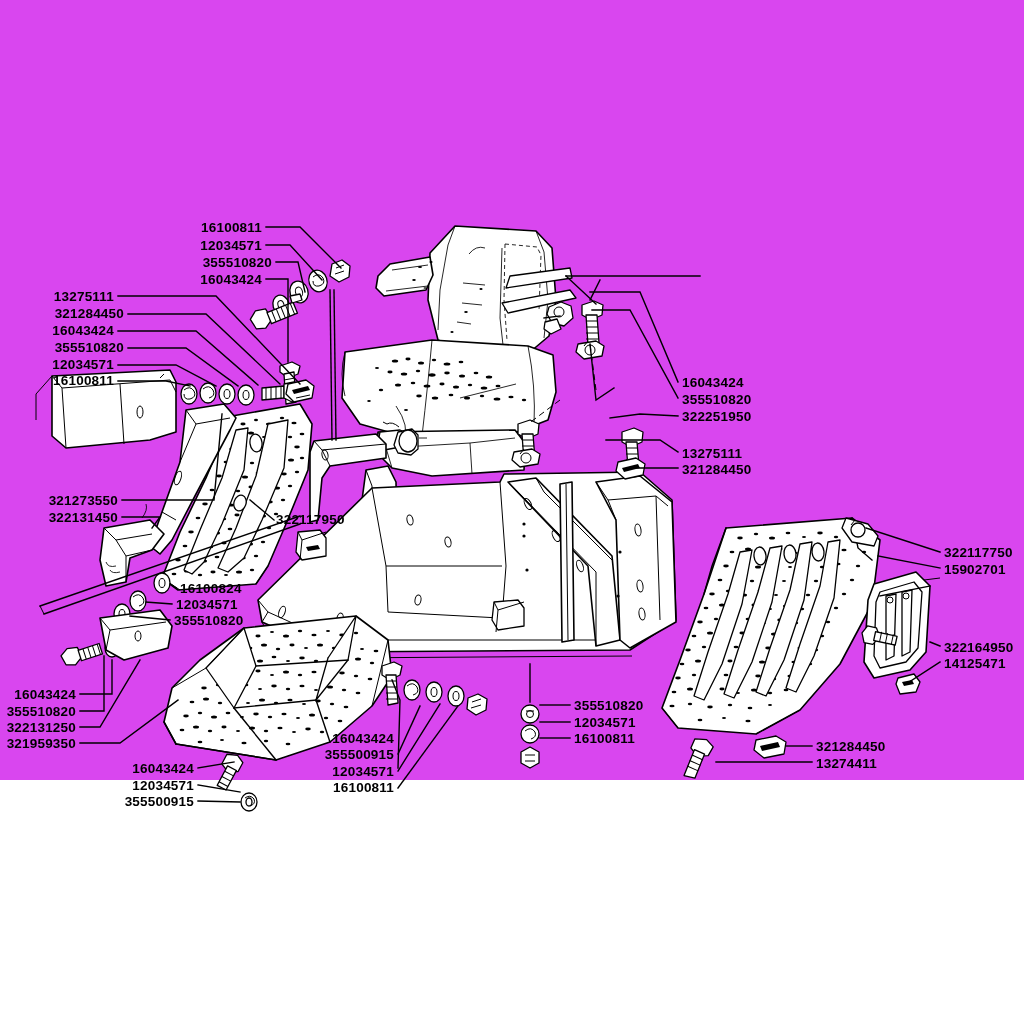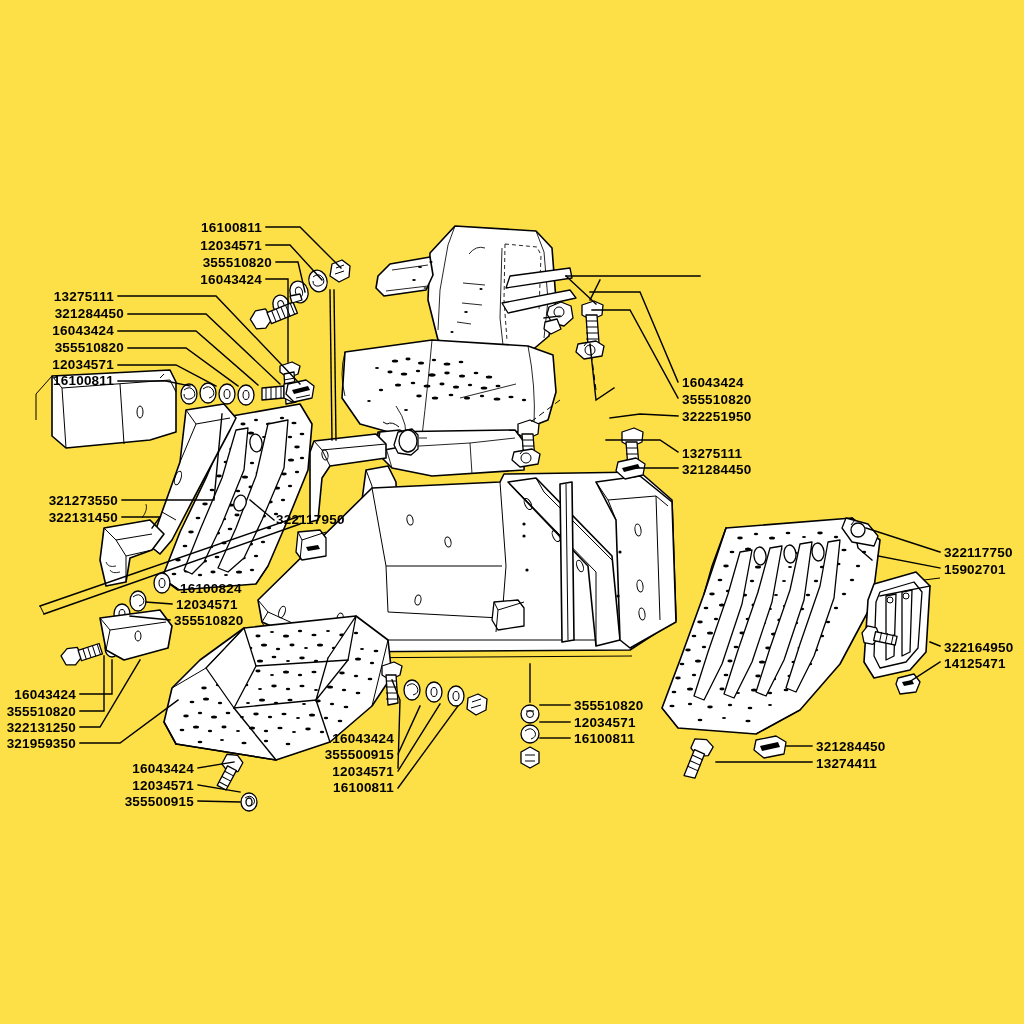--- a/index.html
+++ b/index.html
@@ -3,22 +3,22 @@
 <meta charset="utf-8">
 <title>Parts Diagram</title>
 <style>
   html,body{margin:0;padding:0;background:#fff;}
   body{
     width:1024px;height:1024px;overflow:hidden;
     font-family:"Liberation Sans", sans-serif;
     position:relative;
   }
   #sheet{
-    position:absolute;left:0;top:0;width:1024px;height:1024px;
-    background:#fde047;
+    position:absolute;left:0;top:0;width:1024px;height:780px;
+    background:#d946ef;
   }
   svg.layer{position:absolute;left:0;top:0;width:1024px;height:1024px;}
   text.pn{
     font-family:"Liberation Sans", sans-serif;
     font-weight:bold;
     font-size:13.5px;
     fill:#000000;
     letter-spacing:0.2px;
   }
   .ln{stroke:#000;stroke-width:1.4;fill:none;stroke-linecap:square;}

